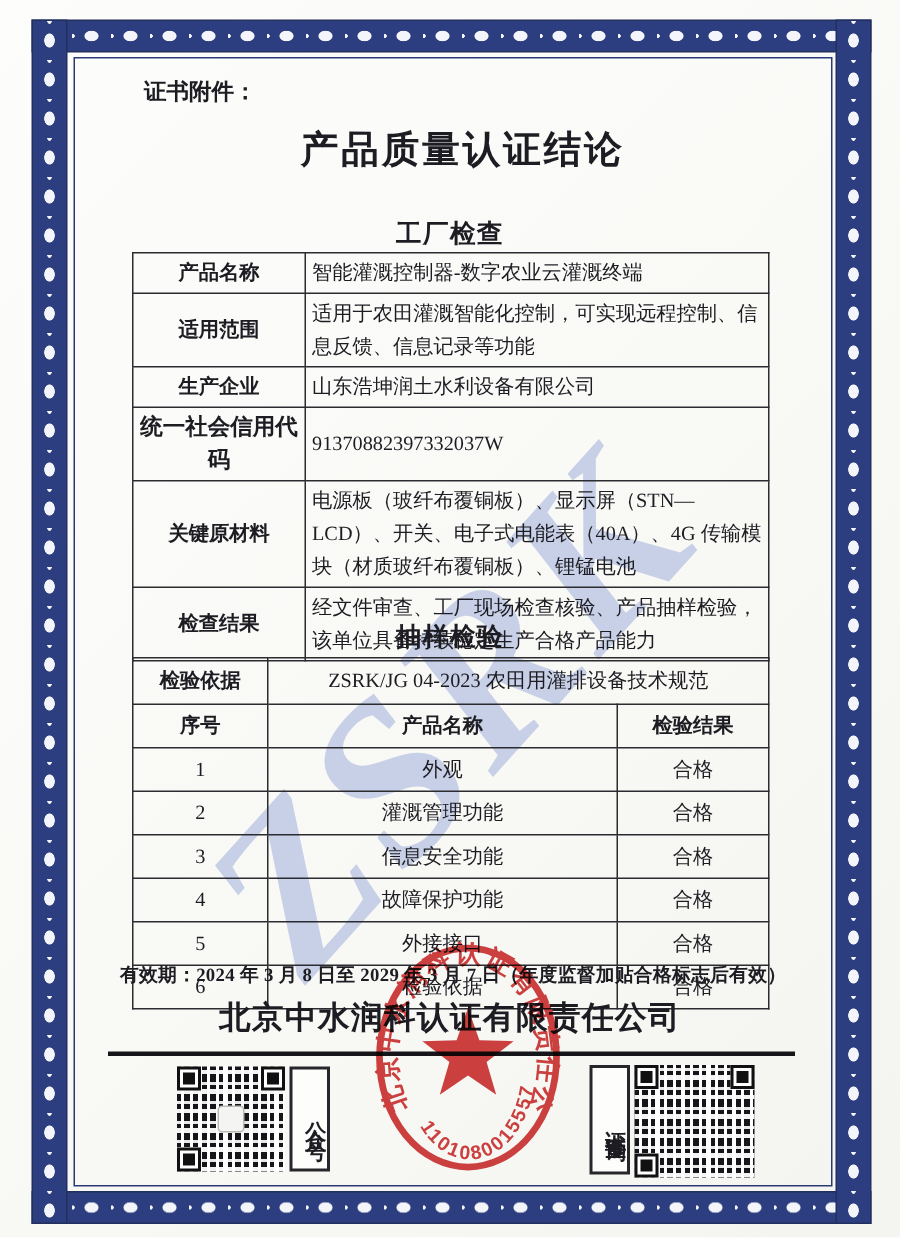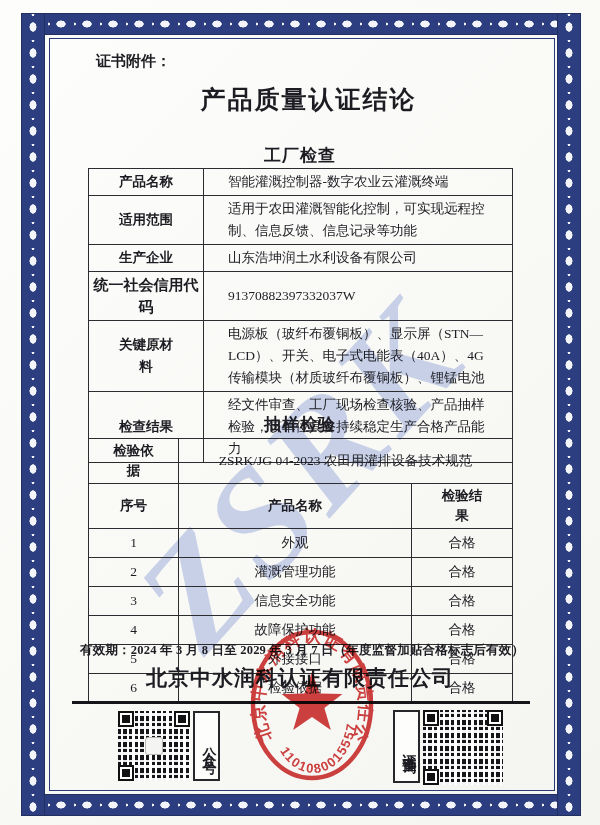--- a/index.html
+++ b/index.html
@@ -53,21 +53,21 @@
     font-size:25px;font-weight:bold;letter-spacing:2px;
     font-family:"Liberation Sans","DejaVu Sans",sans-serif;
   }
   .section-title{position:absolute;left:0;right:0;text-align:center;font-size:17px;font-weight:600;letter-spacing:1px;}
   .sec1{top:144px;}
   .sec2{top:413px;}
   table.tbl{
     position:absolute;left:88px;border-collapse:collapse;table-layout:fixed;
     width:424px;font-size:13.5px;background:transparent;
   }
-  .tbl td{border:1.2px solid #2b2b30;padding:2px 24px;line-height:22px;vertical-align:middle;}
+  .tbl td{border:1.2px solid #2b2b30;padding:2px 4px;line-height:22px;vertical-align:middle;}
   .t1{top:168px;}
   .t1 td.lbl{text-align:center;font-weight:600;}
   .t1 td.lbl.tight{padding:2px 2px;font-size:15px;}
   .t1 td.val{text-align:left;}
   .t2{top:438px;}
   .t2 td{text-align:center;height:24px;line-height:20px;}
   .t2 tr.basis td{height:26px;}
   .t2 td.hd{font-weight:600;}
   .validity{position:absolute;left:80px;top:642px;font-size:12.5px;font-weight:600;white-space:nowrap;letter-spacing:0.2px;}
   .company{position:absolute;left:0;right:0;top:664px;text-align:center;font-size:21px;letter-spacing:1px;font-weight:600;}

